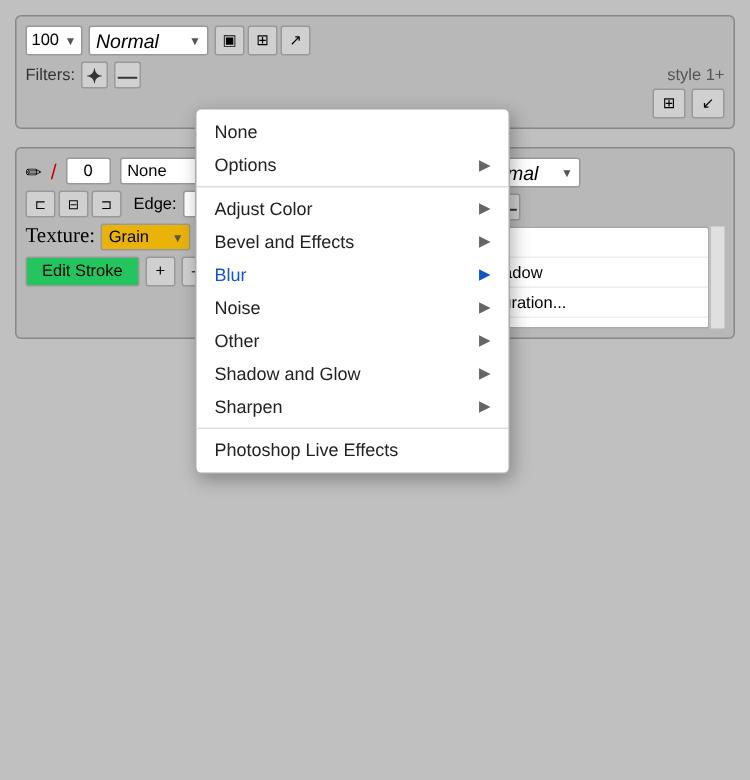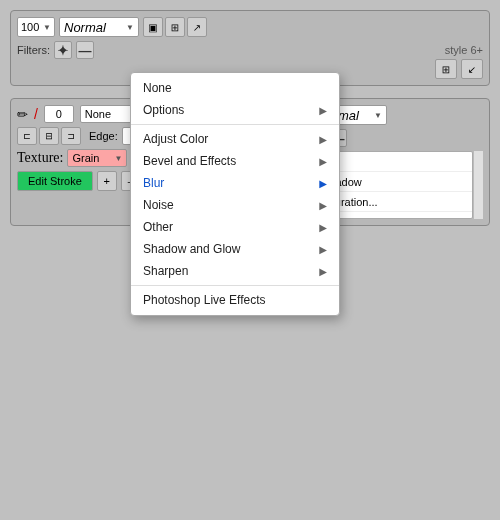--- a/index.html
+++ b/index.html
@@ -281,21 +281,21 @@
 
     .texture-label {
       font-size: 14px;
       font-family: Liberation Serif, serif;
     }
 
     .texture-dropdown {
       display: flex;
       align-items: center;
       border: 1px solid #999;
-      background: #fca5a5;
+      background: #eab308;
       padding: 1px 4px;
       border-radius: 2px;
       height: 18px;
       width: 60px;
       cursor: pointer;
       font-size: 11px;
     }
 
     .percent-input {
       width: 35px;
@@ -414,21 +414,21 @@
       <div class="toolbar-icon-btn">▣</div>
       <div class="toolbar-icon-btn">⊞</div>
       <div class="toolbar-icon-btn">↗</div>
     </div>
   </div>
   <div class="filters-row">
     <span class="filters-label">Filters:</span>
     <div class="filter-add-btn">✦</div>
     <div class="filter-minus-btn">—</div>
     <div style="flex:1"></div>
-    <span class="style-tag">style 6+</span>
+    <span class="style-tag">style 1+</span>
   </div>
   <div class="second-toolbar-row">
     <div class="fx-btn">⊞</div>
     <div class="fx-btn">↙</div>
   </div>
 </div>
 
 <div class="dropdown-menu">
   <div class="menu-item">
     <span>None</span>

